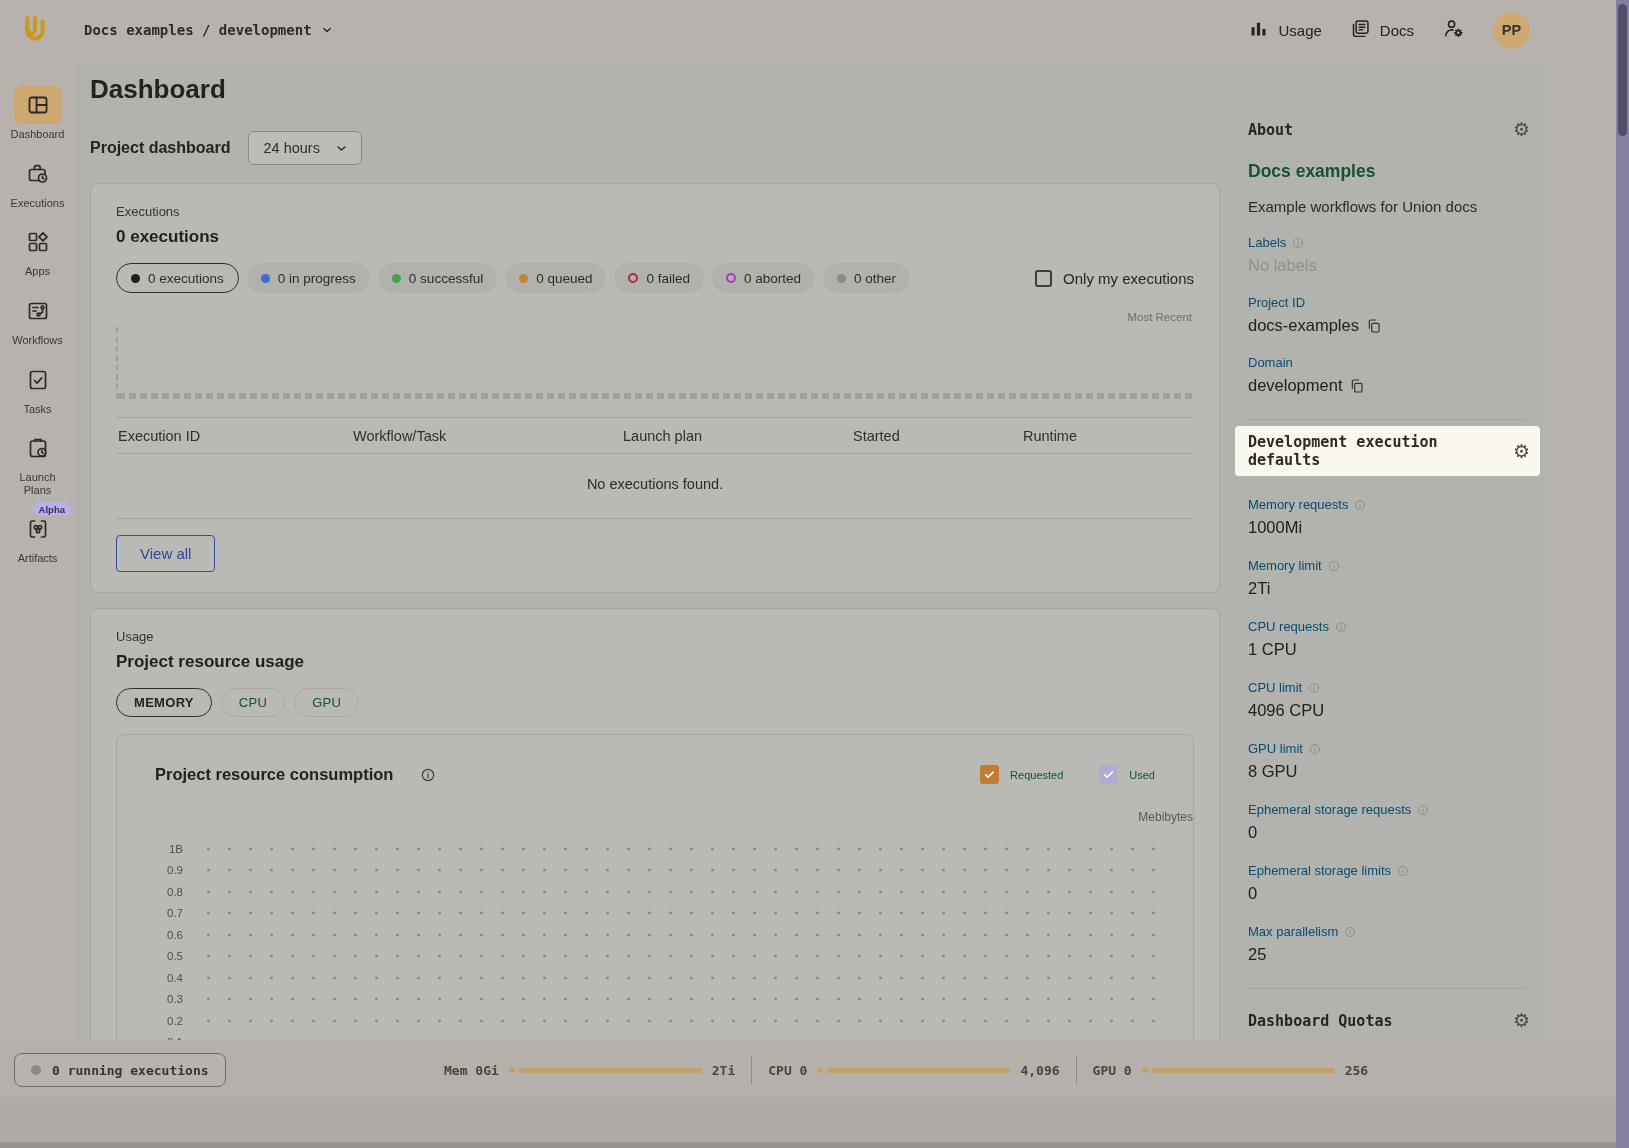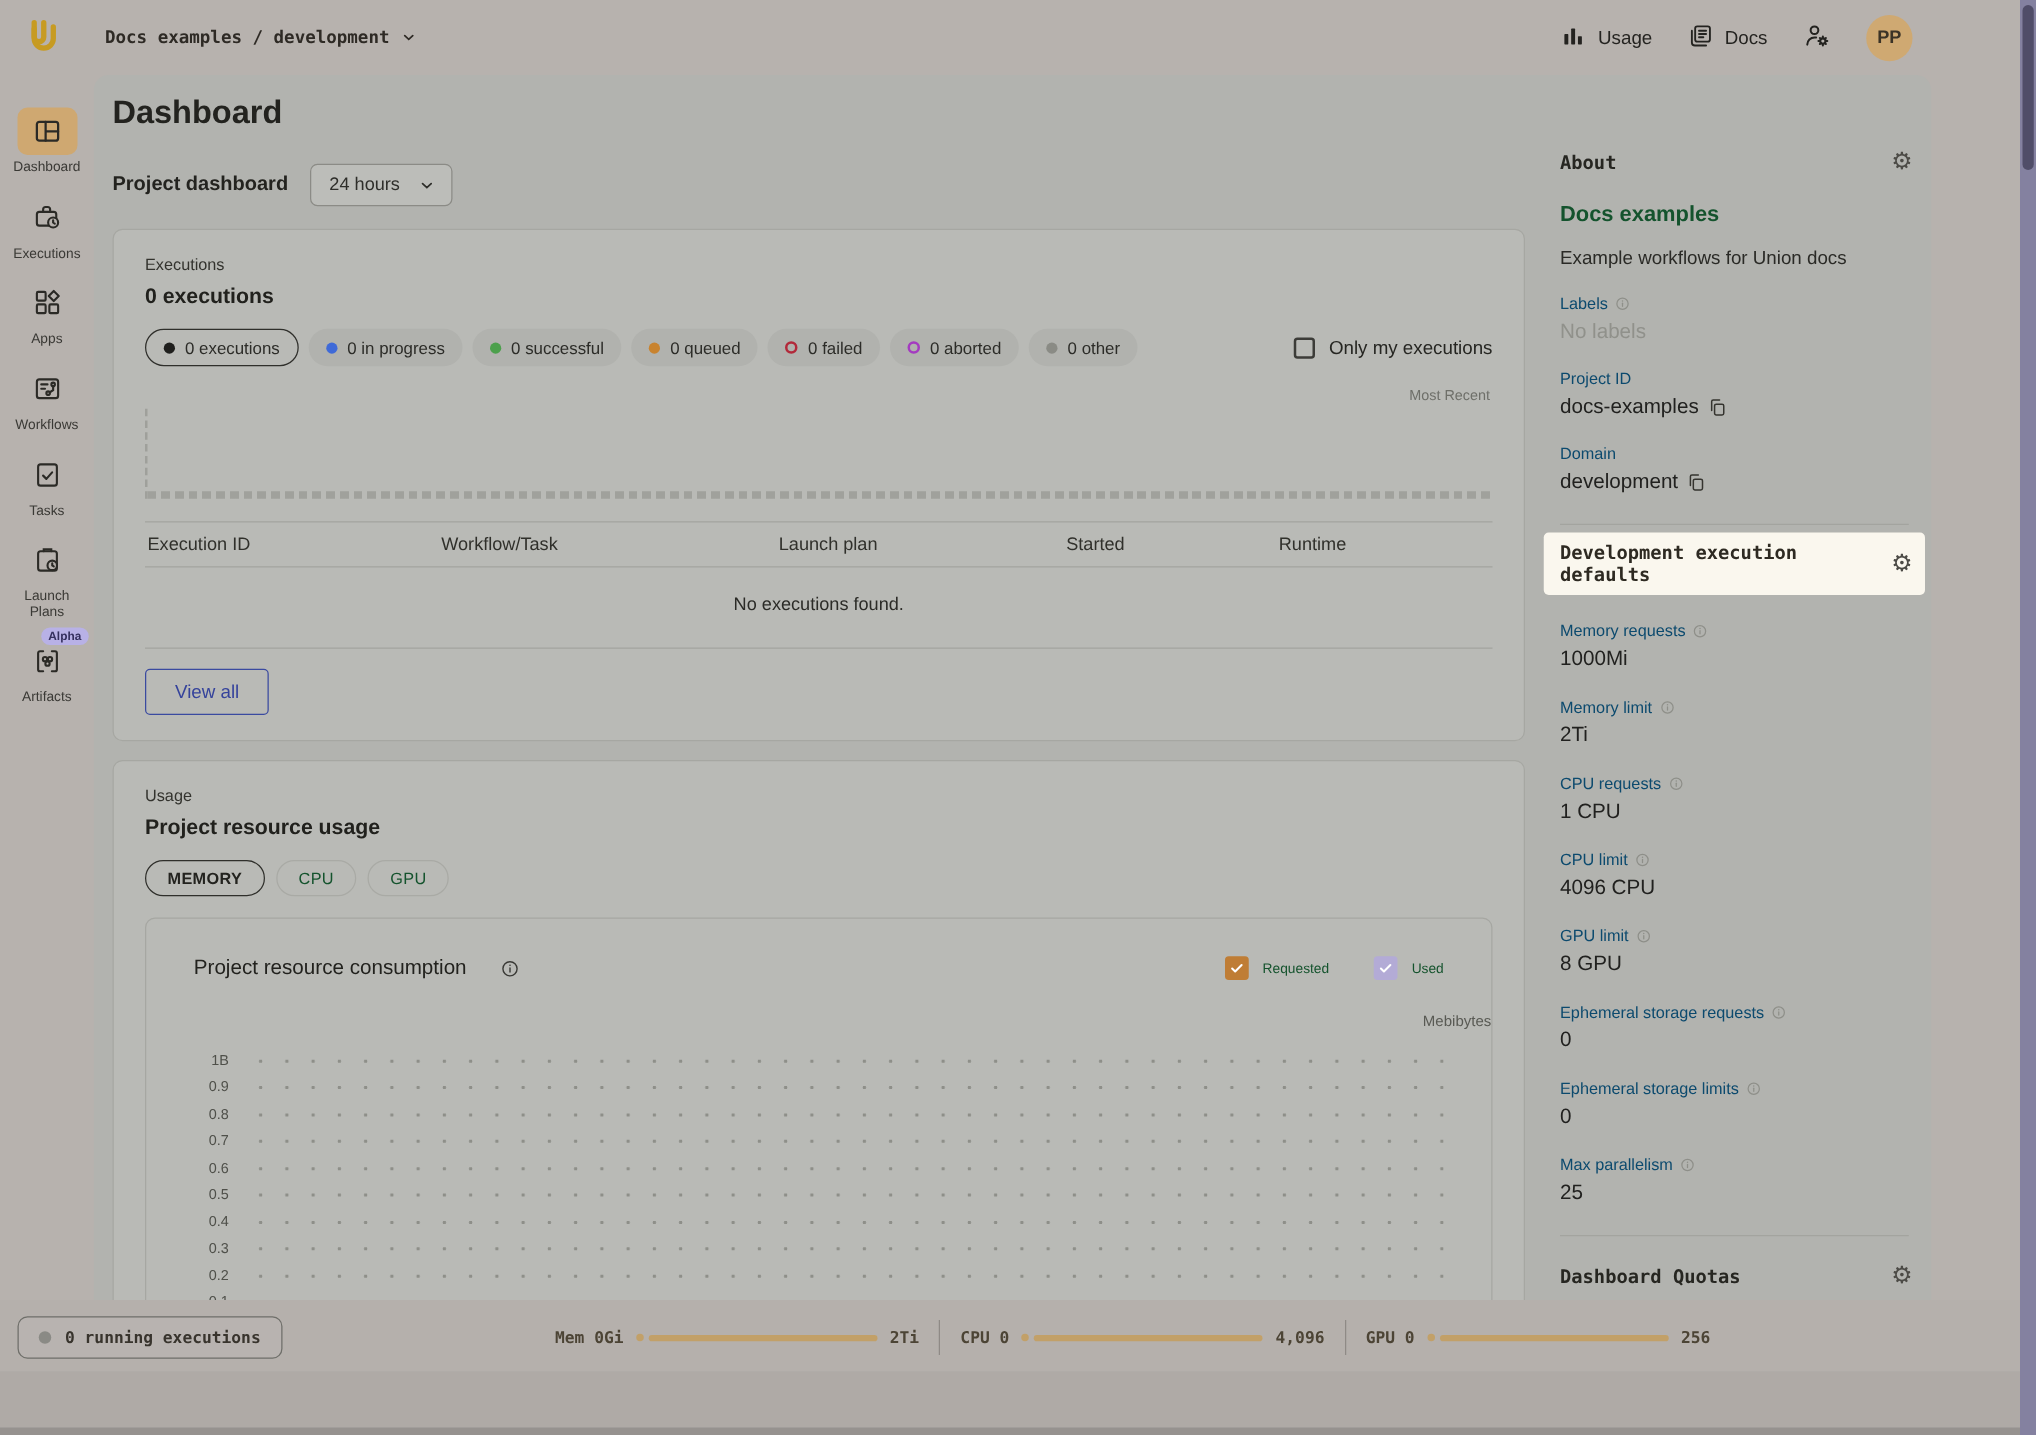--- a/index.html
+++ b/index.html
@@ -61,21 +61,21 @@
   .view-all { margin-top:16px; display:inline-block; padding:9px 23px; border:1.5px solid #3a4aa0; border-radius:4px; color:#35439b; font-size:15px; background:transparent; cursor:pointer; font-family:inherit; }
 
   .usage-card { margin-top:15px; height:500px; padding:20px 25px 0; overflow:hidden; }
   .tabs-row { margin-top:16px; display:flex; align-items:center; gap:9px;text-align:center; }
   .tab { height:29px; display:flex; align-items:center; padding:0 17px; border-radius:15px; font-size:13px; letter-spacing:.3px; cursor:pointer; }
   .tab.selected { border:1.5px solid #2f2f2b; color:#23231f; font-weight:700; }
   .tab.disabled { border:1px solid #a9aaa5; color:#14532d; }
 
   .chart-card { margin-top:17px; border:1px solid #a6a7a2; border-radius:8px; height:420px; }
   .chart-head { display:flex; align-items:center; justify-content:space-between; padding:30px 38px 0; }
-  .chart-title { display:flex; align-items:center; gap:27px; font-size:16.5px; font-weight:400; color:#22221e; }
+  .chart-title { display:flex; align-items:center; gap:27px; font-size:16.5px; font-weight:700; color:#22221e; }
   .chart-title svg { width:16px; height:16px; color:#3a3a36; }
   .legend { display:flex; align-items:center; gap:36px; }
   .legend-item { display:flex; align-items:center; gap:11px; cursor:pointer; }
   .legend-box { width:19px; height:19px; border-radius:3px; display:flex; align-items:center; justify-content:center; }
   .legend-box svg { width:13px; height:13px; }
   .legend-label { font-size:11px; color:#14532d; }
   .ylabel { margin:26px 0 0 38px; font-size:12px; color:#595a54;text-align:right; }
   .chart-rows { margin:14px 38px 0; }
   .chart-row { height:21.5px; display:flex; align-items:center; }
   .tick { width:28px; text-align:right; font-size:11.5px; color:#4f504a; flex:0 0 auto; }

